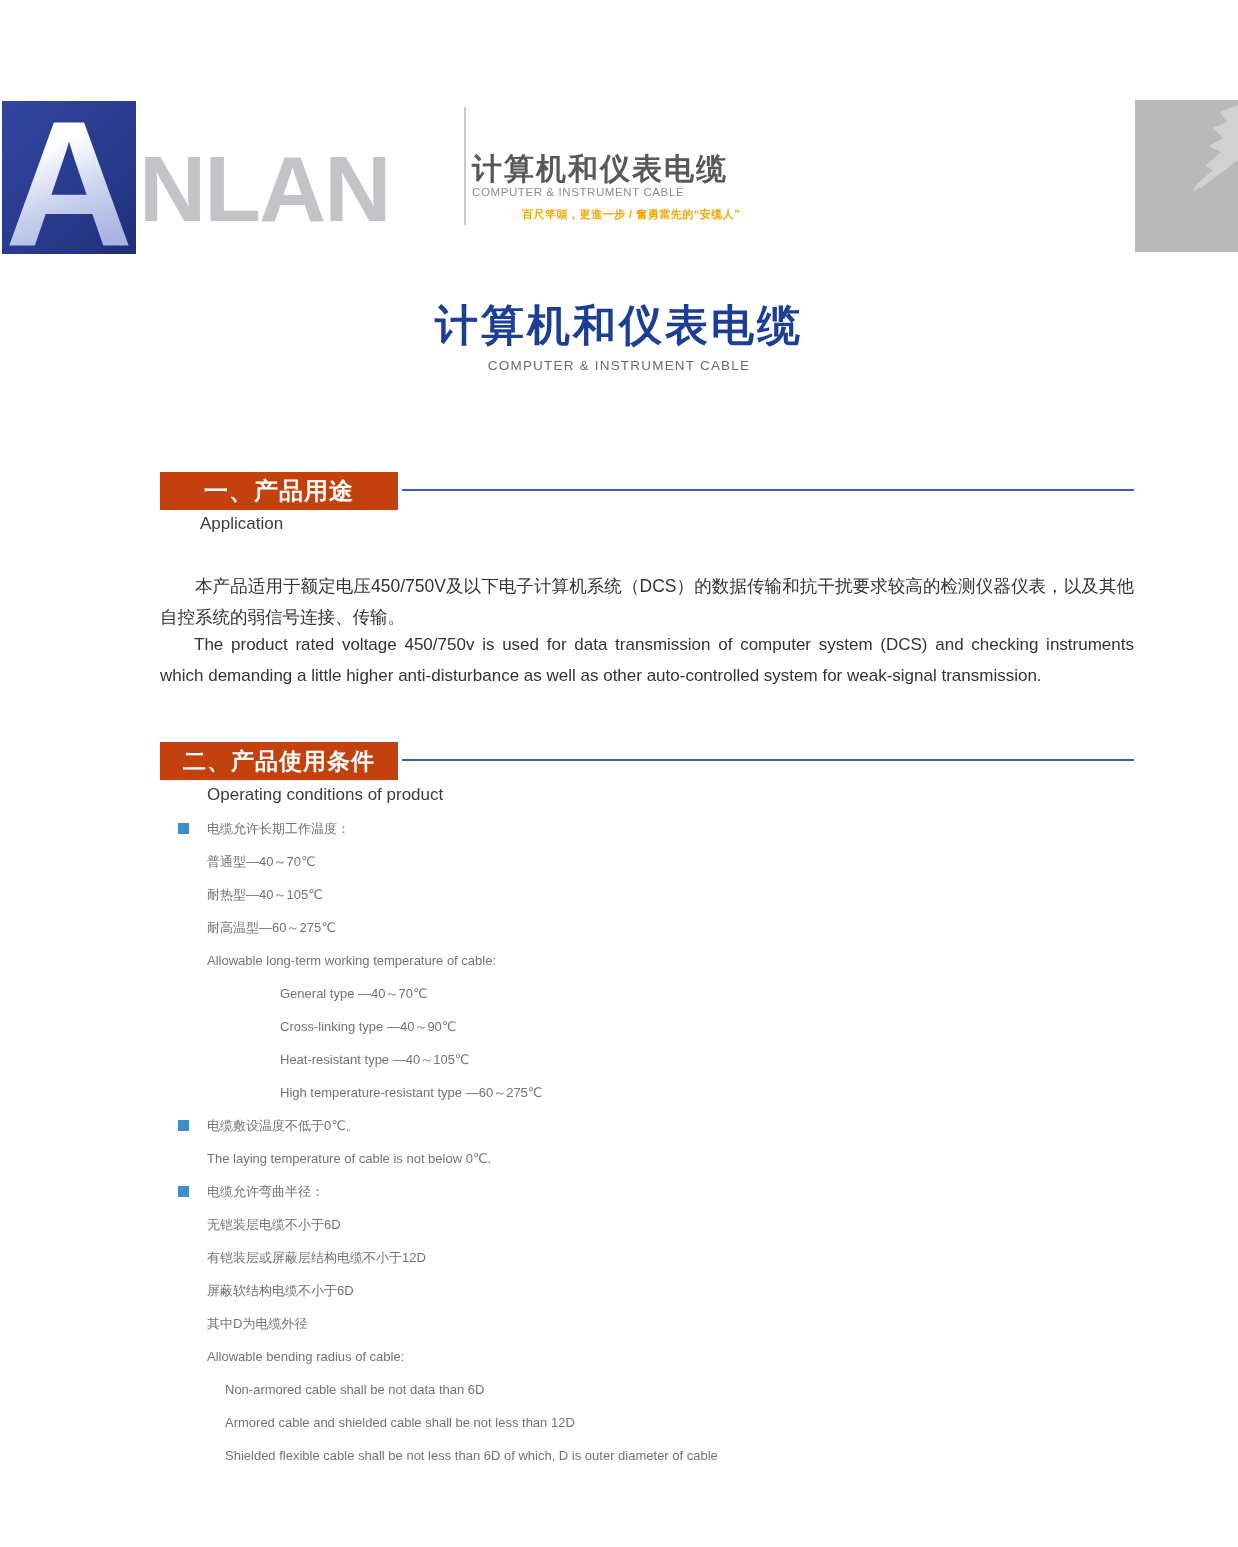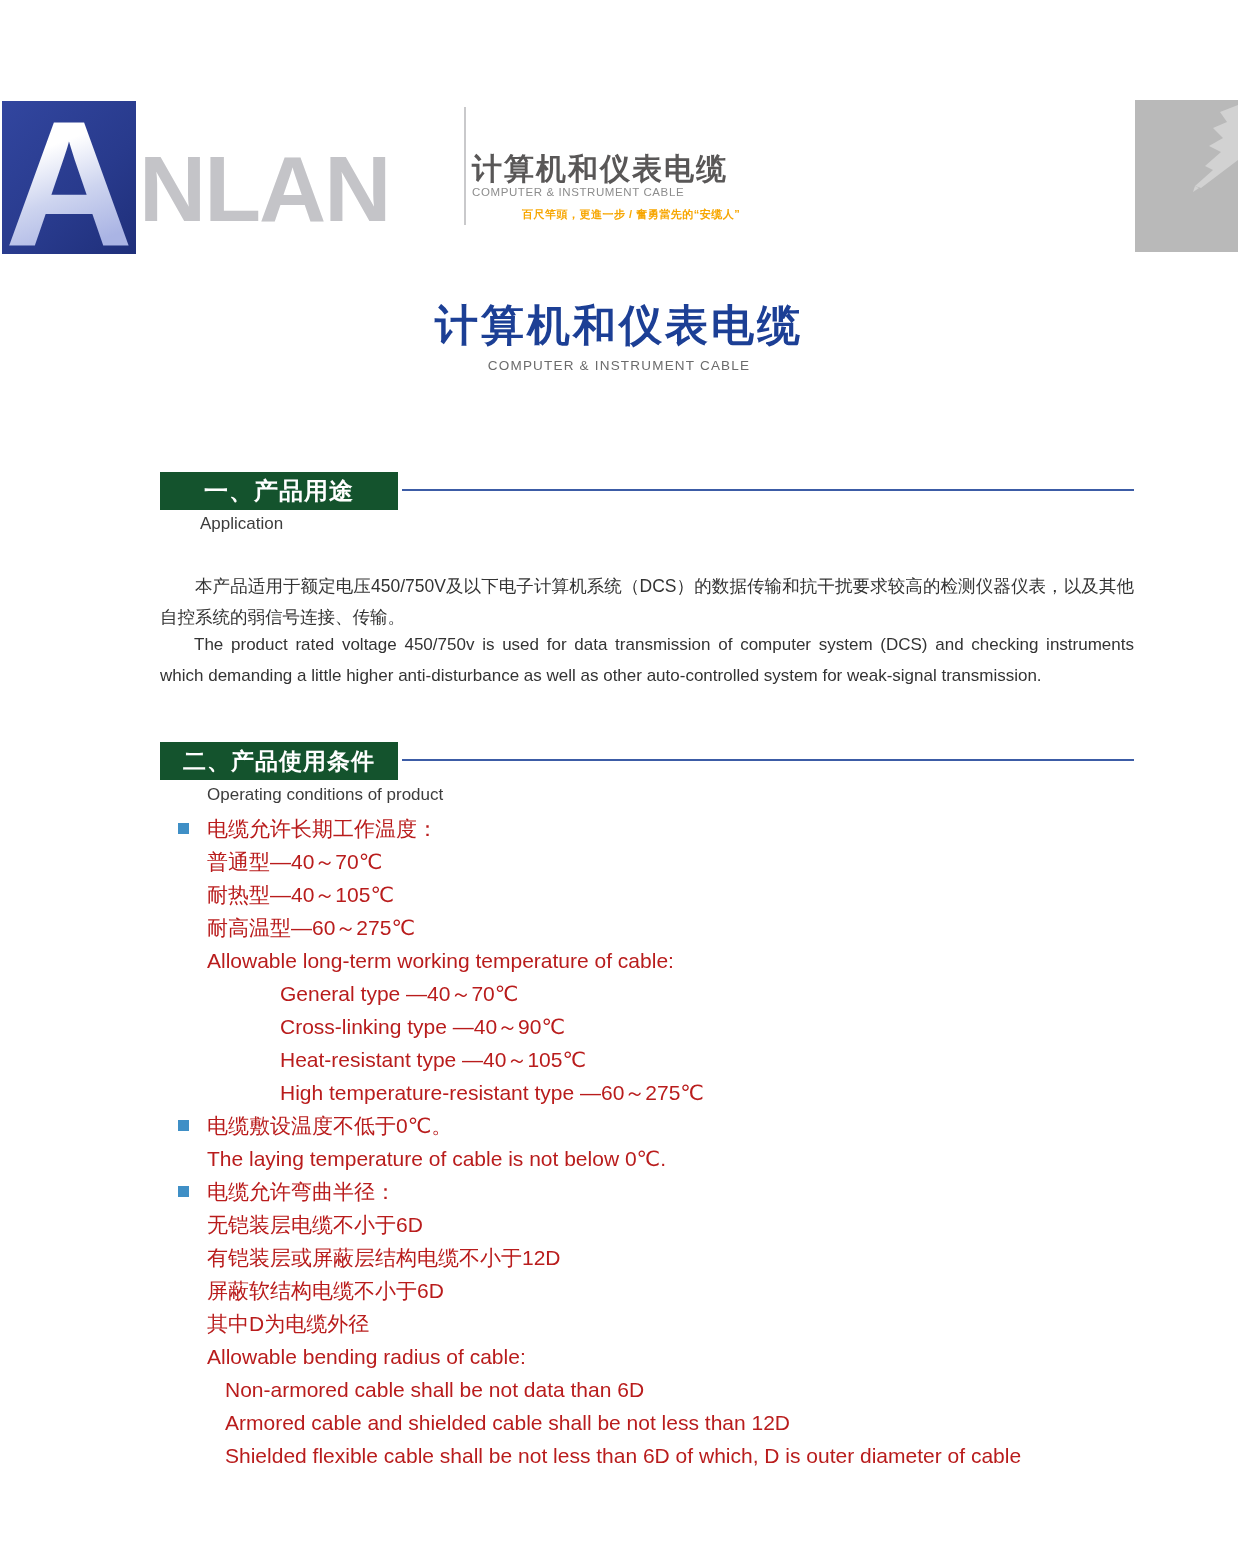--- a/index.html
+++ b/index.html
@@ -54,21 +54,21 @@
     position:absolute;left:0;top:297px;width:100%;
     text-align:center;font-size:43px;font-weight:bold;color:#1c3f95;letter-spacing:3px;
   }
   .main-title-en{
     position:absolute;left:0;top:358px;width:100%;
     text-align:center;font-size:13.5px;color:#6b6b6b;letter-spacing:1.2px;
   }
   
   .sec-bar{
     position:absolute;left:160px;width:238px;height:38px;
-    background:#14532d;color:#ffffff;font-weight:bold;
+    background:#c2410c;color:#ffffff;font-weight:bold;
     display:flex;align-items:center;justify-content:center;
     letter-spacing:1px;
   }
   .sec-bar.s1{top:472px;font-size:24px;}
   .sec-bar.s2{top:742px;font-size:23px;}
   .sec-line{
     position:absolute;left:402px;width:732px;height:2px;background:#3c5ca6;
   }
   .sec-line.s1{top:489px;}
   .sec-line.s2{top:759px;}
@@ -81,21 +81,21 @@
   .para{
     position:absolute;left:160px;width:974px;
     color:#333333;text-align:justify;text-indent:2em;
   }
   .para.zh{top:571px;font-size:17.5px;line-height:31px;}
   .para.en{top:629px;font-size:17px;line-height:31px;}
   
   .cond-list{position:absolute;left:160px;top:812px;width:974px;}
   .li{
     position:relative;height:33px;display:flex;align-items:center;
-    font-size:21px;color:#b91c1c;white-space:nowrap;
+    font-size:13px;color:#737373;white-space:nowrap;
   }
   .li.bullet{padding-left:47px;}
   .li.plain{padding-left:47px;}
   .li.indent1{padding-left:120px;}
   .li.indent2{padding-left:65px;}
   .li .sq{
     position:absolute;left:18px;top:11px;width:11px;height:11px;
     background:#3f8fc6;
   }
 </style>

